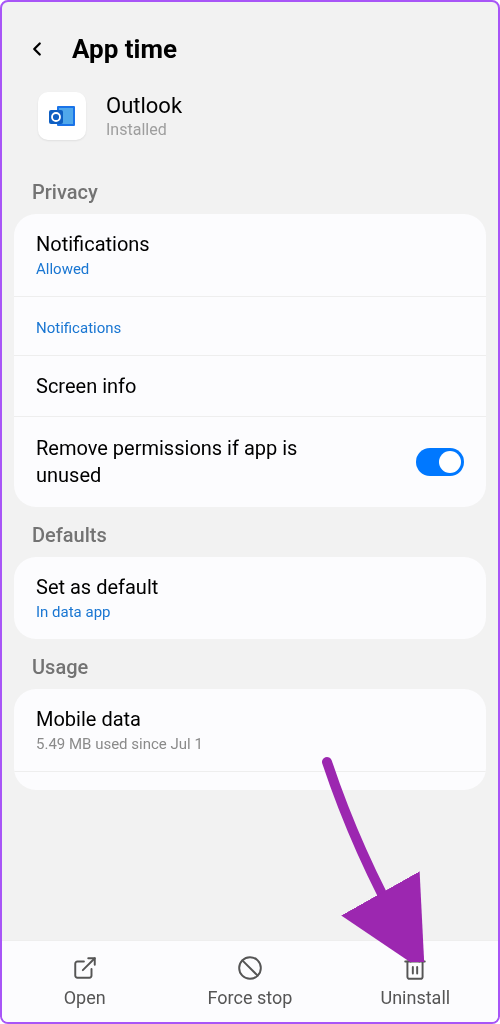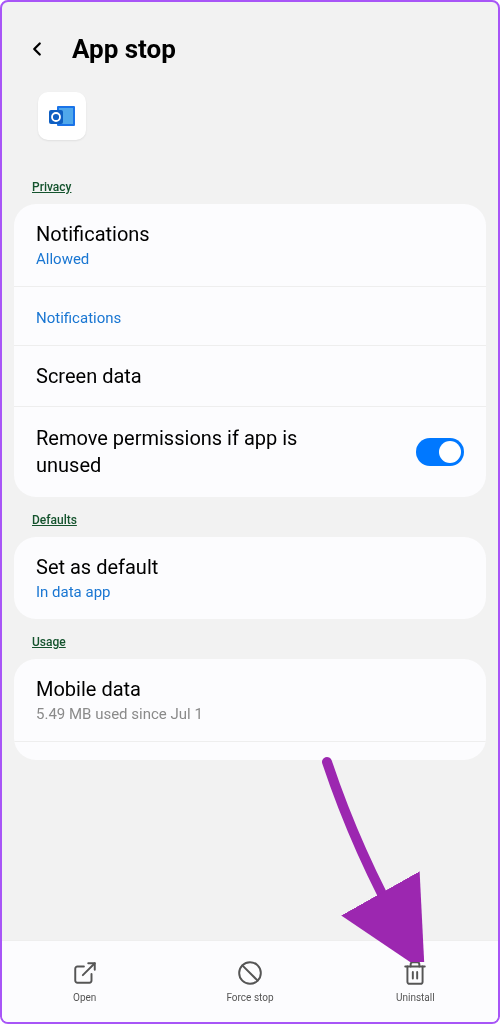--- a/index.html
+++ b/index.html
@@ -6,73 +6,77 @@
     body { width: 500px; height: 1024px; background: #fff; position: relative; overflow: hidden; }
     .frame { width: 500px; height: 1024px; border: 2px solid #a855f7; border-radius: 8px; position: relative; background: #f2f2f2; overflow: hidden; }
     .header { display: flex; align-items: center; padding: 32px 24px 20px 24px; }
     .back-icon { width: 22px; height: 22px; margin-right: 24px; }
     .header-title { font-size: 26px; font-weight: 700; color: #000; }
     .app-row { display: flex; align-items: center; padding: 8px 24px 24px 36px; }
     .app-icon-box { width: 48px; height: 48px; background: #fff; border-radius: 10px; display: flex; align-items: center; justify-content: center; margin-right: 20px; box-shadow: 0 1px 2px rgba(0,0,0,0.08); }
     .app-icon-box svg { width: 32px; height: 32px; }
     .app-name { font-size: 22px; font-weight: 400; color: #000; }
     .app-status { font-size: 16px; color: #9e9e9e; margin-top: 2px; }
-    .section-label { font-size: 12px; color: #14532d; padding: 16px 30px 10px 30px; font-weight: 500; text-decoration: underline; }
+    .section-label { font-size: 20px; color: #737373; padding: 16px 30px 10px 30px; font-weight: 500; }
     .card { background: #fcfcfe; border-radius: 22px; margin: 0 12px; overflow: hidden; }
     .list-item { padding: 18px 22px; border-bottom: 1px solid #eeeeee; }
     .list-item:last-child { border-bottom: none; }
     .item-title { font-size: 20px; color: #000; }
     .item-subtitle { font-size: 15px; color: #1976d2; margin-top: 4px; }
     .item-subtitle.gray { color: #8a8a8a; }
     .toggle-row { display: flex; align-items: center; padding: 18px 22px; gap: 44px; }
     .toggle-row .item-title { flex: 1; padding-right: 20px; line-height: 1.35; }
     .toggle { width: 48px; height: 28px; background: #0078ff; border-radius: 20px; position: relative; flex-shrink: 0; }
     .toggle::after { content: ''; position: absolute; width: 22px; height: 22px; background: #fff; border-radius: 50%; top: 3px; right: 3px; }
     .bottom-bar { position: absolute; bottom: 0; left: 0; right: 0; height: 82px; background: #fcfcfe; display: flex; justify-content: space-around; align-items: center; border-top: 1px solid #eee; }
     .bottom-btn { display: flex; flex-direction: column; align-items: center; justify-content: center; gap: 6px; flex: 1; }
     .bottom-btn svg { width: 26px; height: 26px; }
-    .bottom-label { font-size: 10px; color: #555; }
+    .bottom-label { font-size: 18px; color: #555; }
     .arrow-svg { position: absolute; left: 295px; top: 750px; pointer-events: none; z-index: 10; }
     .content-scroll { height: calc(100% - 82px); overflow: hidden; }
     .partial-item { padding: 18px 22px 0 22px; }
   </style>
 </head>
 <body>
 
 <div class="frame">
   <div class="content-scroll">
     <div class="header">
       <svg class="back-icon" viewBox="0 0 24 24" fill="none" stroke="#000" stroke-width="2.5" stroke-linecap="round" stroke-linejoin="round">
           <polyline points="15 18 9 12 15 6"></polyline>
         </svg>
-      <div class="header-title">App stop</div>
+      <div class="header-title">App time</div>
     </div>
 
     <div class="app-row">
       <div class="app-icon-box">
         <svg viewBox="0 0 32 32">
             <rect x="11" y="6" width="18" height="20" rx="1" fill="#1a73e8"></rect>
             <rect x="13" y="8" width="14" height="16" fill="#50a8eb"></rect>
             <rect x="3" y="10" width="14" height="14" rx="2" fill="#0f5fc2"></rect>
             <circle cx="10" cy="17" r="4" fill="none" stroke="#fff" stroke-width="1.8"></circle>
           </svg>
+      </div>
+      <div>
+        <div class="app-name">Outlook</div>
+        <div class="app-status">Installed</div>
       </div>
     </div>
 
     <div class="section-label">Privacy</div>
     <div class="card">
       <div class="list-item">
         <div class="item-title">Notifications</div>
         <div class="item-subtitle">Allowed</div>
       </div>
       <div class="list-item">
         <div class="item-subtitle">Notifications</div>
       </div>
       <div class="list-item">
-        <div class="item-title">Screen data</div>
+        <div class="item-title">Screen info</div>
       </div>
       <div class="toggle-row">
         <div class="item-title">Remove permissions if app is unused</div>
         <div class="toggle"></div>
       </div>
     </div>
 
     <div class="section-label">Defaults</div>
     <div class="card">
       <div class="list-item">

